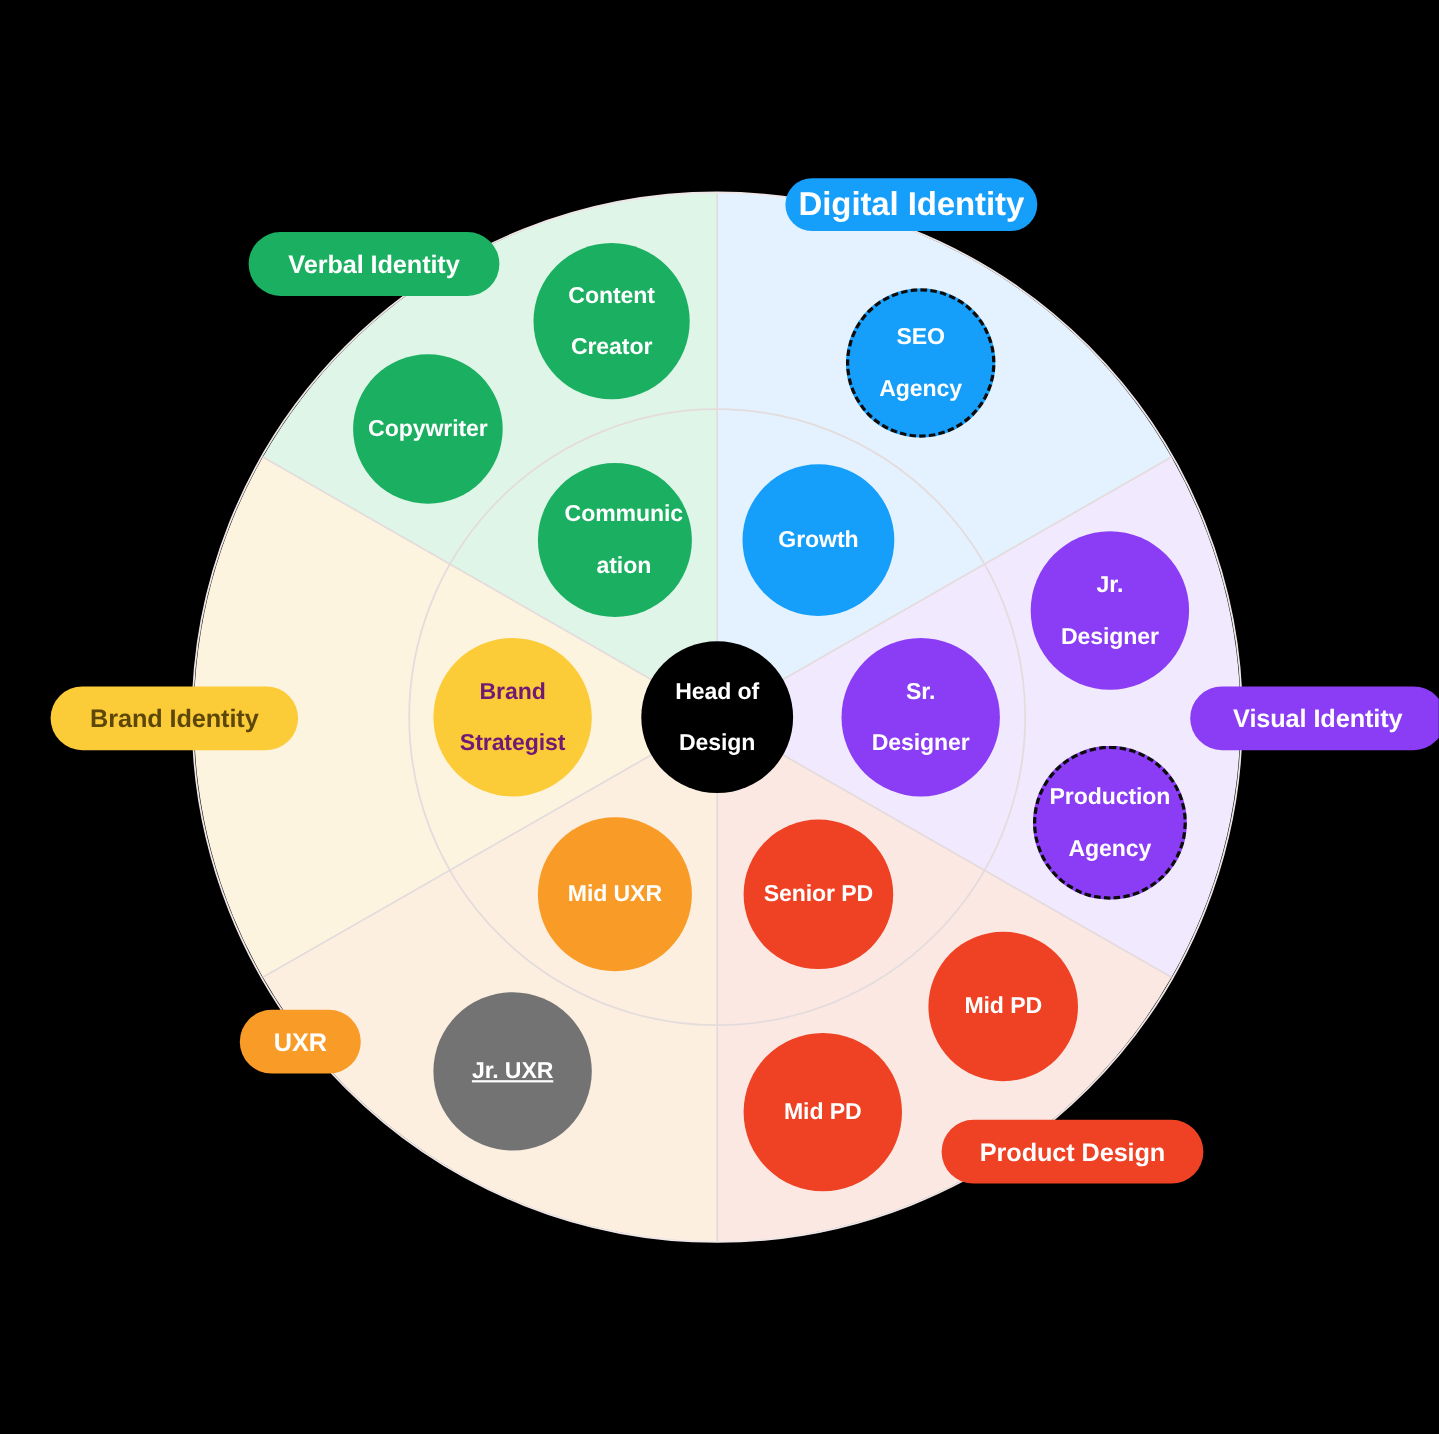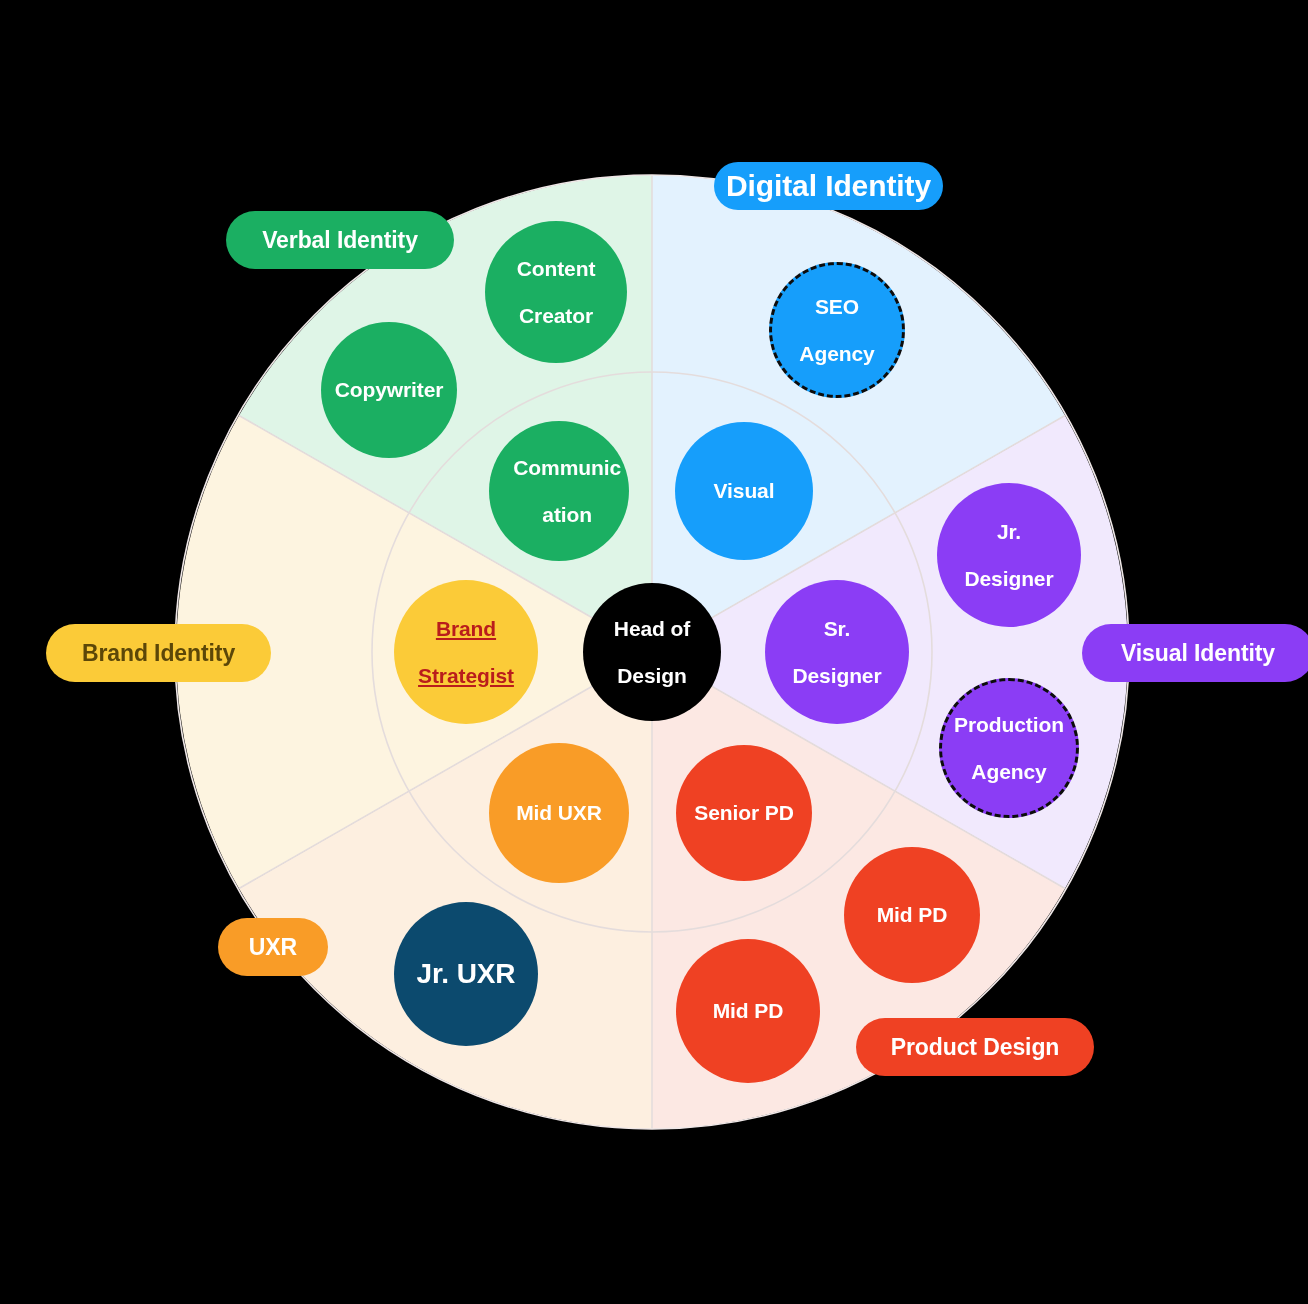--- a/index.html
+++ b/index.html
@@ -4,21 +4,21 @@
 <style>
   html,body{margin:0;padding:0;background:#000;}
   body{width:1308px;height:1304px;overflow:hidden;font-family:"Liberation Sans",sans-serif;}
   #stage{position:relative;width:1308px;height:1304px;background:#000;}
   #wheel{position:absolute;left:0;top:0;width:1308px;height:1304px;}
   .node{position:absolute;border-radius:50%;display:flex;align-items:center;
         justify-content:center;text-align:center;box-sizing:border-box;
         color:#fff;font-weight:700;line-height:1.12;letter-spacing:-0.1px;}
   .node span{display:block;padding:0 4px;}
   .node.dashed{border:3px dashed #0c0c0c;}
-  .node.dark-text{color:#b91c1c;text-decoration:underline;}
+  .node.dark-text{color:#701a75;}
   .pill{position:absolute;display:flex;align-items:center;justify-content:center;
         border-radius:999px;box-sizing:border-box;color:#fff;font-weight:700;
         white-space:nowrap;letter-spacing:-0.1px;}
   .pill.dark-text{color:#5c4708;justify-content:center;}
 </style>
 </head>
 <body>
 
 <div id="stage">
 
@@ -60,21 +60,21 @@
 
   <div class="node" style="left:489px;top:421px;width:140px;height:140px;background:#1BAF62;font-size:21px;justify-content:flex-end;">
     <span><span>Communic</span><br><span>ation</span></span>
   </div>
 
   <div class="node dashed" style="left:769px;top:262px;width:136px;height:136px;background:#169EFB;font-size:21px;">
     <span><span>SEO</span><br><span>Agency</span></span>
   </div>
 
   <div class="node" style="left:675px;top:422px;width:138px;height:138px;background:#169EFB;font-size:21px;">
-    <span>Visual</span>
+    <span>Growth</span>
   </div>
 
   <div class="node" style="left:937px;top:483px;width:144px;height:144px;background:#8B3DF5;font-size:21px;">
     <span><span>Jr.</span><br><span>Designer</span></span>
   </div>
 
   <div class="node" style="left:765px;top:580px;width:144px;height:144px;background:#8B3DF5;font-size:21px;">
     <span><span>Sr.</span><br><span>Designer</span></span>
   </div>
 
@@ -91,21 +91,21 @@
   </div>
 
   <div class="node" style="left:676px;top:939px;width:144px;height:144px;background:#EF4123;font-size:21px;">
     <span>Mid PD</span>
   </div>
 
   <div class="node" style="left:489px;top:743px;width:140px;height:140px;background:#F99C27;font-size:21px;">
     <span>Mid UXR</span>
   </div>
 
-  <div class="node" style="left:394px;top:902px;width:144px;height:144px;background:#0c4a6e;font-size:28px;">
+  <div class="node" style="left:394px;top:902px;width:144px;height:144px;background:#737373;font-size:21px;text-decoration:underline;">
     <span>Jr. UXR</span>
   </div>
 
   <div class="node dark-text" style="left:394px;top:580px;width:144px;height:144px;background:#FBCB38;font-size:21px;">
     <span><span>Brand</span><br><span>Strategist</span></span>
   </div>
 
   <div class="node" style="left:583px;top:583px;width:138px;height:138px;background:#000000;font-size:21px;">
     <span><span>Head of</span><br><span>Design</span></span>
   </div>

